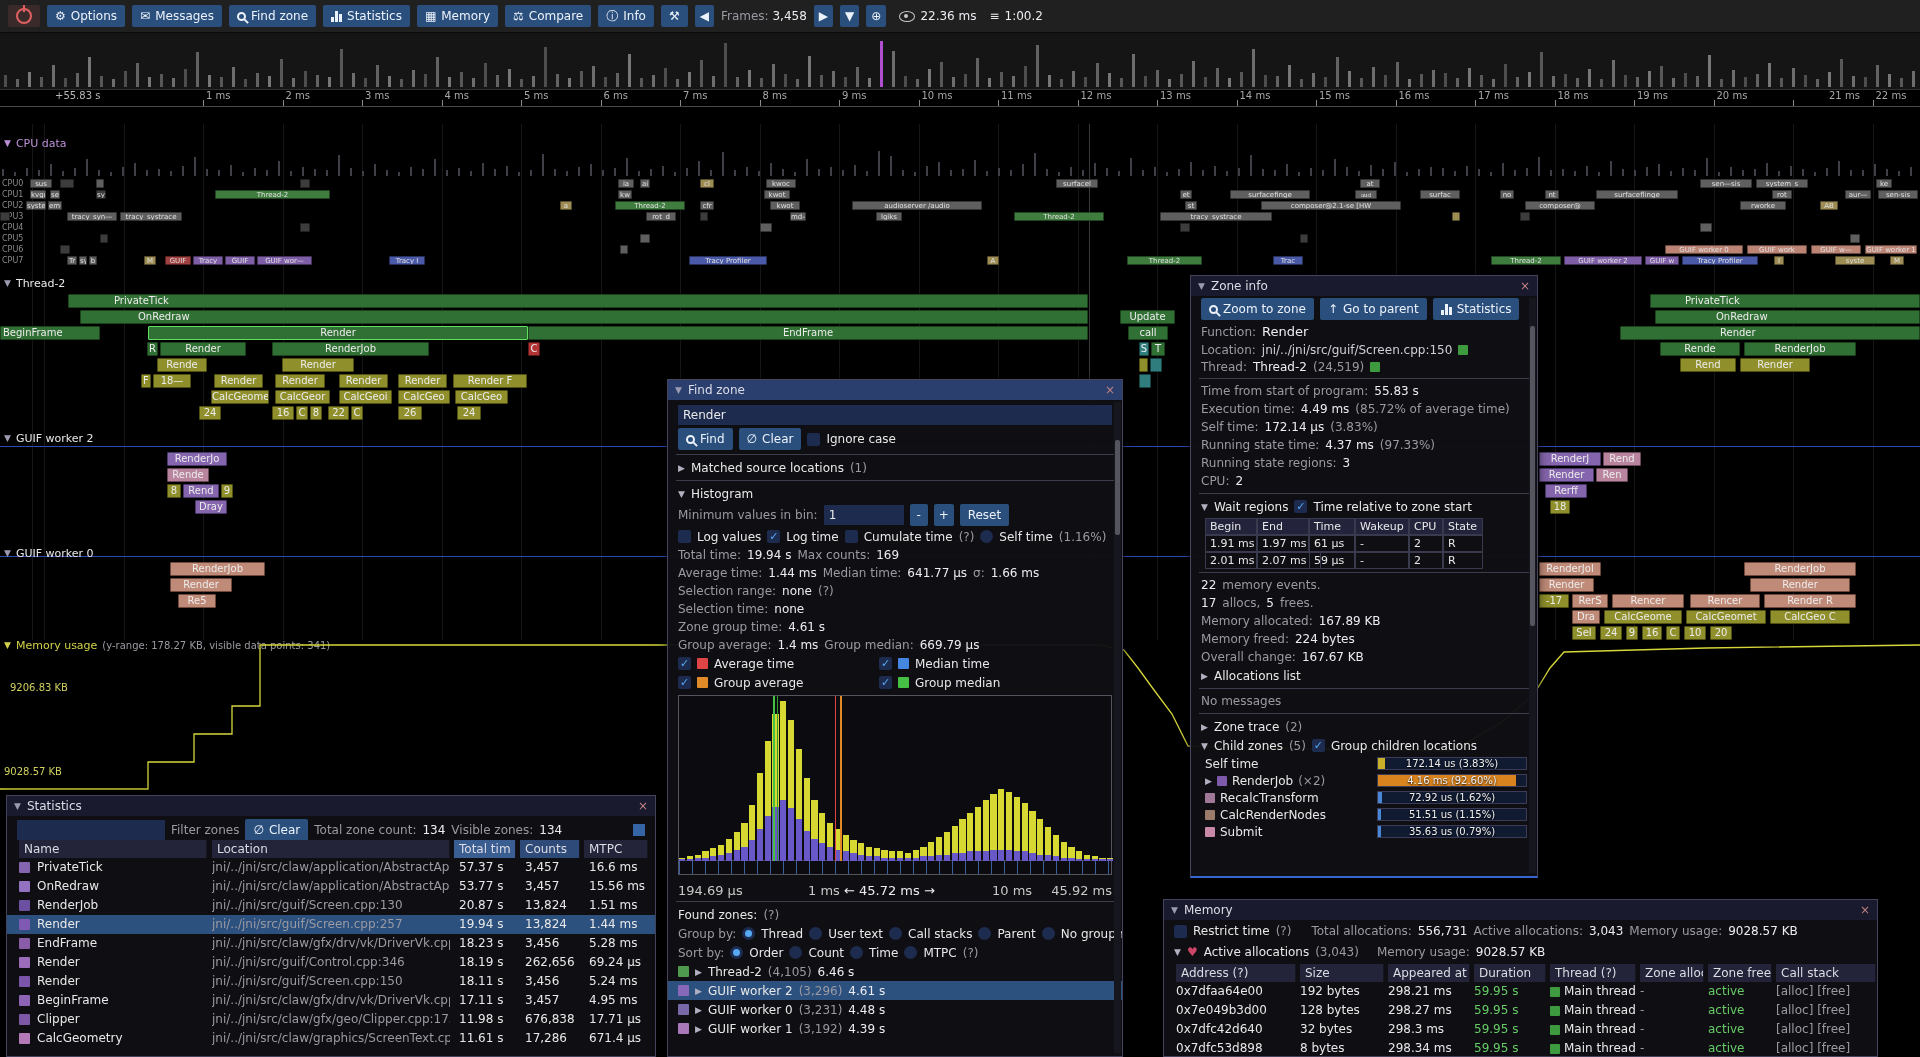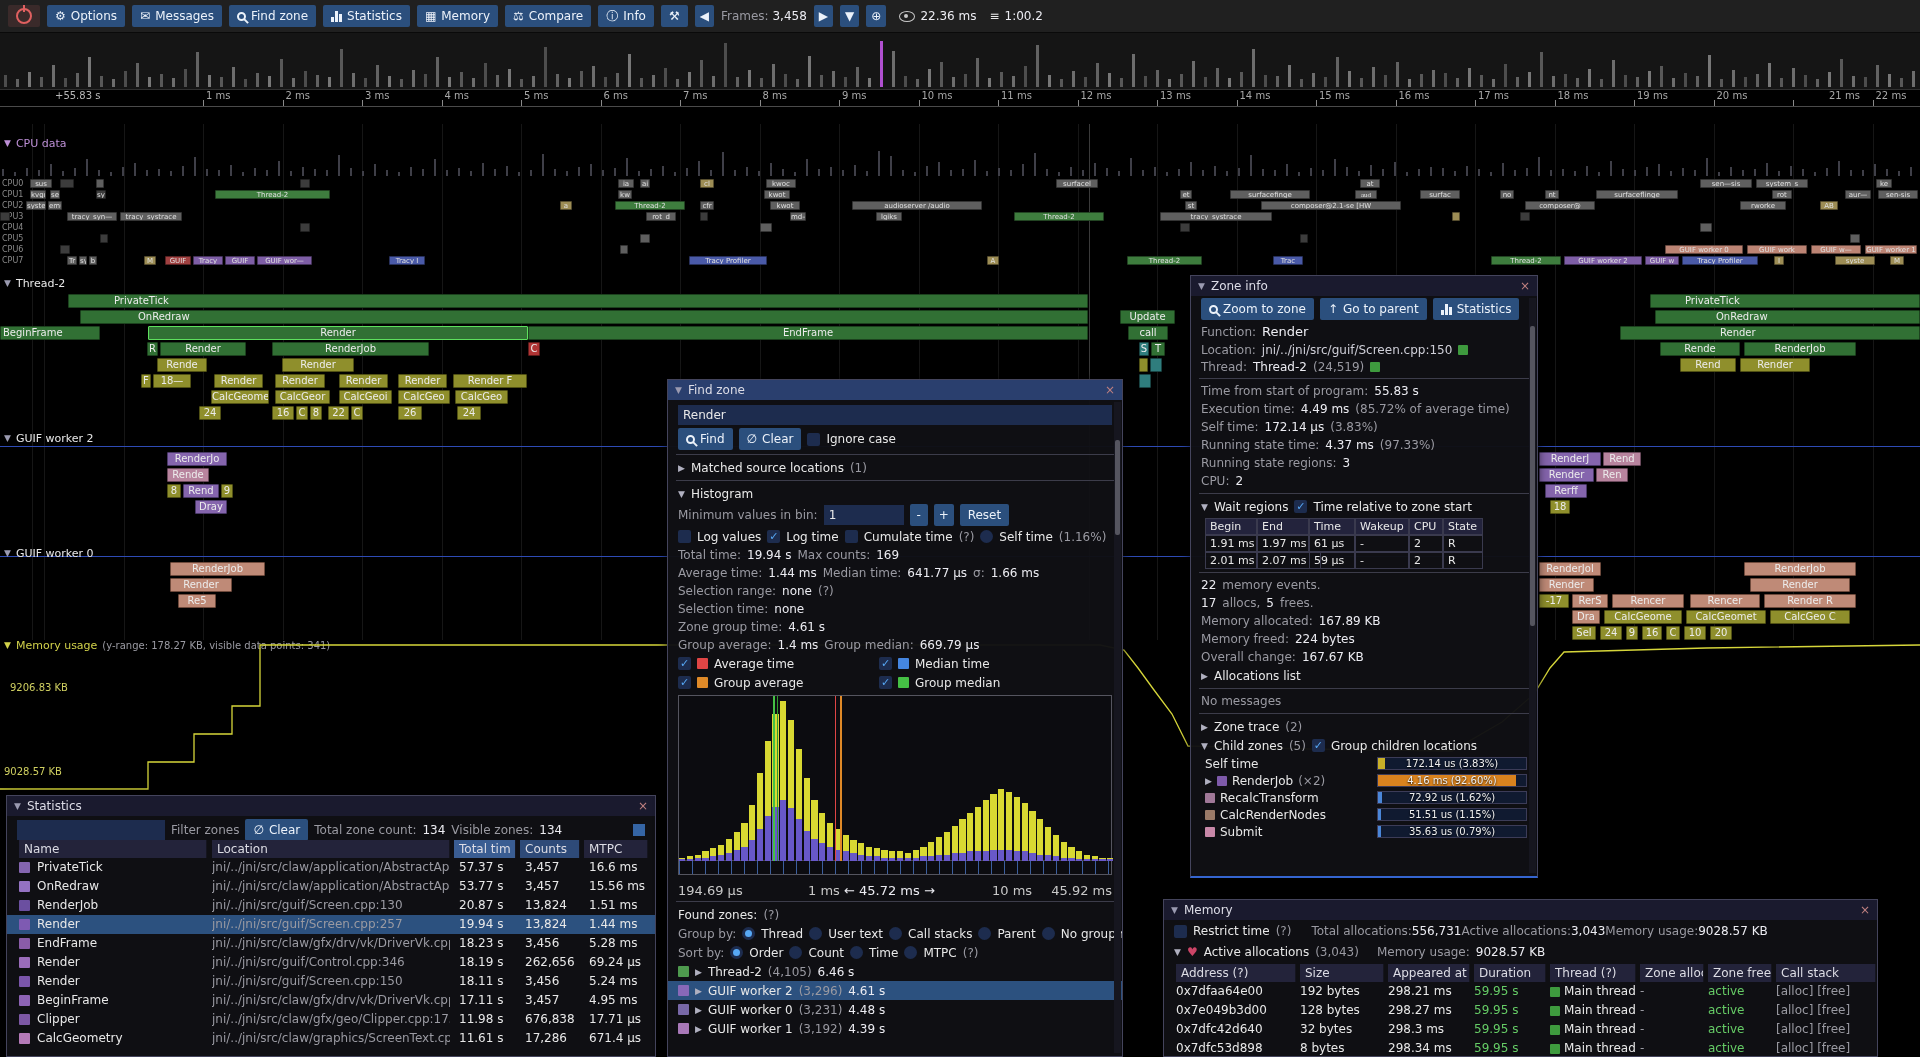--- a/index.html
+++ b/index.html
@@ -1379,21 +1379,21 @@
   <div class="window" id="win-mem" style="left:1163px;top:899px;width:715px;height:158px">
     <div class="titlebar">
       <span class="tri">▼</span>
       <span class="ttl">Memory</span>
       <span class="close">×</span>
     </div>
     <div class="fzrow h22">
       <span class="cb"></span>
       <span>Restrict time</span>
       <span class="dim">(?)</span>
-      <span id="mem-totals" style="display:inline-flex;margin-left:14px">
+      <span id="mem-totals" style="display:inline-flex;gap:6px;margin-left:14px">
           <span class="dim">Total allocations:</span>
           <span class="val">556,731</span>
           <span class="dim">Active allocations:</span>
           <span class="val">3,043</span>
           <span class="dim">Memory usage:</span>
           <span class="val">9028.57 KB</span>
         </span>
     </div>
     <div class="fzrow h19">
       <span class="tri2">▼</span>

